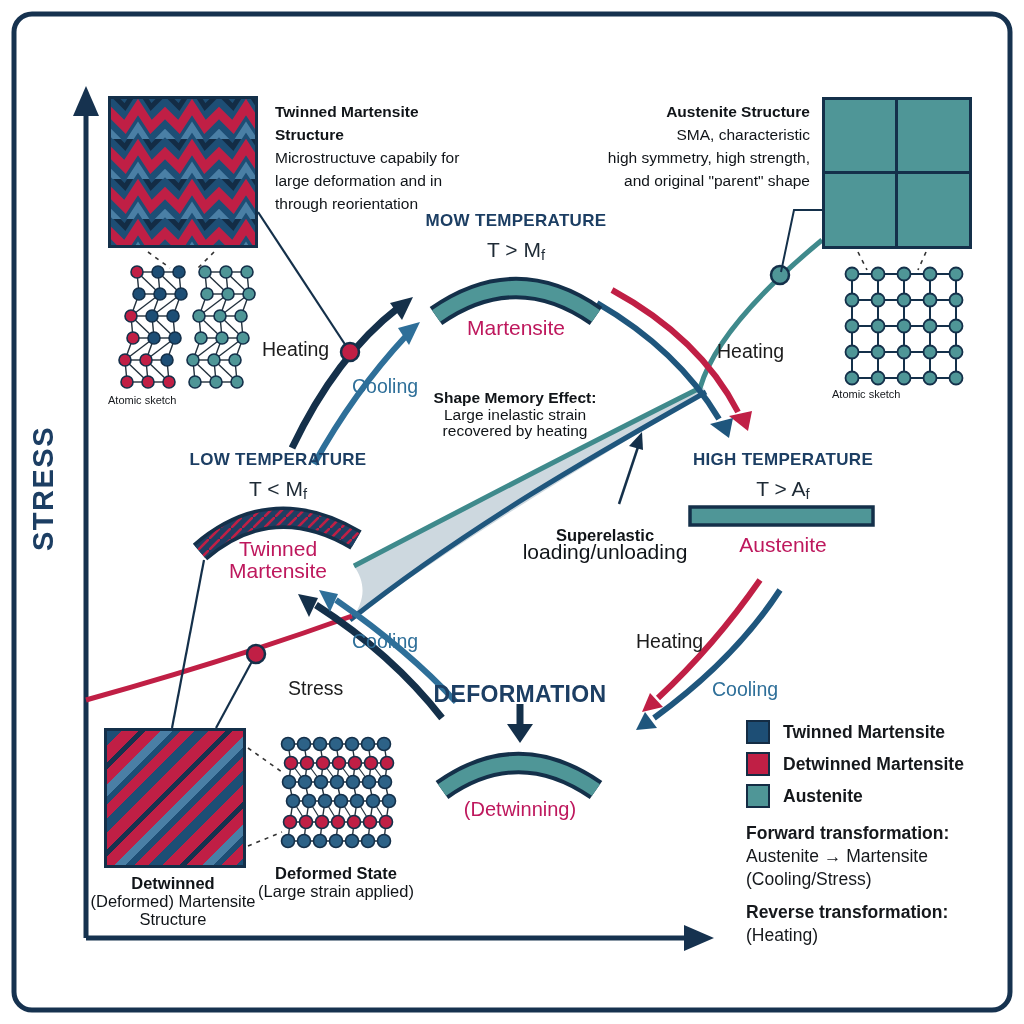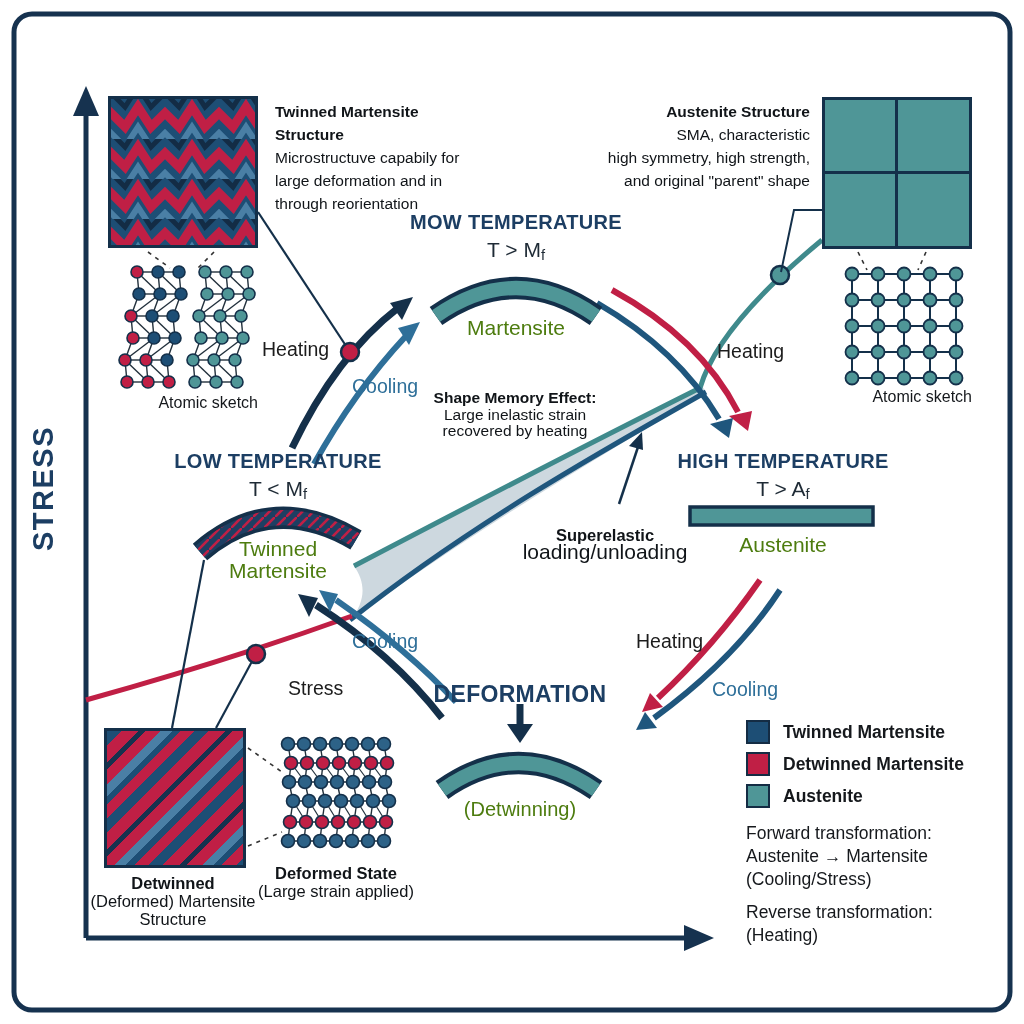--- a/index.html
+++ b/index.html
@@ -1,40 +1,40 @@
 <!DOCTYPE html>
 <html><head>
 <meta charset="utf-8">
 <style>
   html,body{margin:0;padding:0;background:#e8e8e8;}
   .canvas{position:relative;width:1024px;height:1024px;background:#ffffff;
     font-family:"Liberation Sans",sans-serif;overflow:hidden;margin:0 auto;}
   .abs{position:absolute;}
   svg{display:block;}
-  .heading{font-weight:bold;font-size:20px;letter-spacing:.3px;color:#1c3e63;text-align:center;white-space:nowrap;}
+  .heading{font-weight:bold;font-size:17px;letter-spacing:.3px;color:#1c3e63;text-align:center;white-space:nowrap;}
   .cond{font-size:21px;color:#1e2a35;text-align:center;white-space:nowrap;}
   .sub{font-size:70%;vertical-align:-18%;}
-  .statelabel{font-size:21px;color:#4d7c0f;text-align:center;white-space:nowrap;}
+  .statelabel{font-size:21px;color:#be185d;text-align:center;white-space:nowrap;}
   .note{font-size:15.5px;line-height:16.5px;color:#101418;text-align:center;white-space:nowrap;}
   .note .ttl{font-weight:bold;}
   .ann{font-size:15.5px;line-height:23px;color:#101418;}
   .ann .ttl{font-weight:bold;}
   .plabel{font-size:19.5px;color:#1c1c1c;white-space:nowrap;}
   .cool{color:#2e6f99;}
-  .sketchlabel{font-size:16px;color:#15181c;text-align:right;white-space:nowrap;}
+  .sketchlabel{font-size:11px;color:#15181c;text-align:left;white-space:nowrap;}
   .caption{font-size:16.5px;line-height:18px;color:#101418;text-align:center;white-space:nowrap;}
   .caption .ttl{font-weight:bold;}
   .axislabel{font-weight:bold;font-size:29px;letter-spacing:1.5px;color:#1c3e63;white-space:nowrap;}
   .texbox{border:3px solid #14304a;box-sizing:border-box;}
   .teal-square{background:#4f9697;}
   .legend-item{display:flex;align-items:center;margin-bottom:8px;text-align:center;}
   .swatch{width:24px;height:24px;border:2.5px solid #142c44;box-sizing:border-box;margin-right:13px;flex:0 0 auto;}
   .legend-label{font-size:17.5px;font-weight:bold;color:#15181c;white-space:nowrap;}
   .legend-note{font-size:17.5px;line-height:23px;color:#15181c;white-space:nowrap;}
-  .legend-note .ttl{font-weight:normal;}
+  .legend-note .ttl{font-weight:bold;}
 </style>
 </head>
 <body>
 
 <div class="canvas">
 
   <svg class="abs" style="left:0;top:0;" width="1024" height="1024" viewBox="0 0 1024 1024">
     <defs>
       <pattern id="twinpat" width="11" height="11" patternUnits="userSpaceOnUse">
         <rect width="11" height="11" fill="#1e3f63"></rect>

